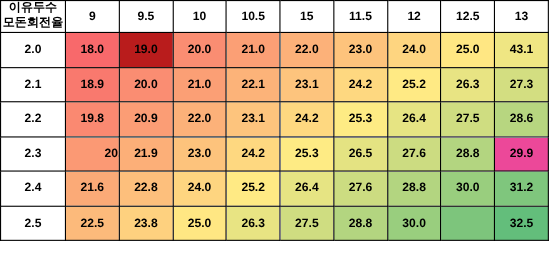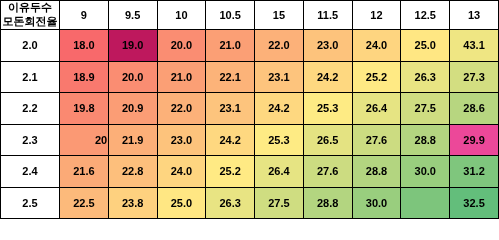--- a/index.html
+++ b/index.html
@@ -86,21 +86,21 @@
         <th class="col-header">11.5</th>
         <th class="col-header">12</th>
         <th class="col-header">12.5</th>
         <th class="col-header">13</th>
       </tr>
     </thead>
     <tbody id="table-body">
         <tr class="data-row">
           <td class="row-header">2.0</td>
           <td class="data-cell" style="background-color: rgb(248, 105, 107);">18.0</td>
-          <td class="data-cell" style="background-color: #be185d;">19.0</td>
+          <td class="data-cell" style="background-color: #b91c1c;">19.0</td>
           <td class="data-cell" style="background-color: rgb(250, 141, 114);">20.0</td>
           <td class="data-cell" style="background-color: rgb(251, 159, 117);">21.0</td>
           <td class="data-cell" style="background-color: rgb(252, 177, 121);">22.0</td>
           <td class="data-cell" style="background-color: rgb(253, 195, 124);">23.0</td>
           <td class="data-cell" style="background-color: rgb(254, 213, 128);">24.0</td>
           <td class="data-cell" style="background-color: rgb(255, 231, 131);">25.0</td>
           <td class="data-cell" style="background-color: rgb(239, 230, 131);">43.1</td>
         </tr>
         <tr class="data-row">
           <td class="row-header">2.1</td>

